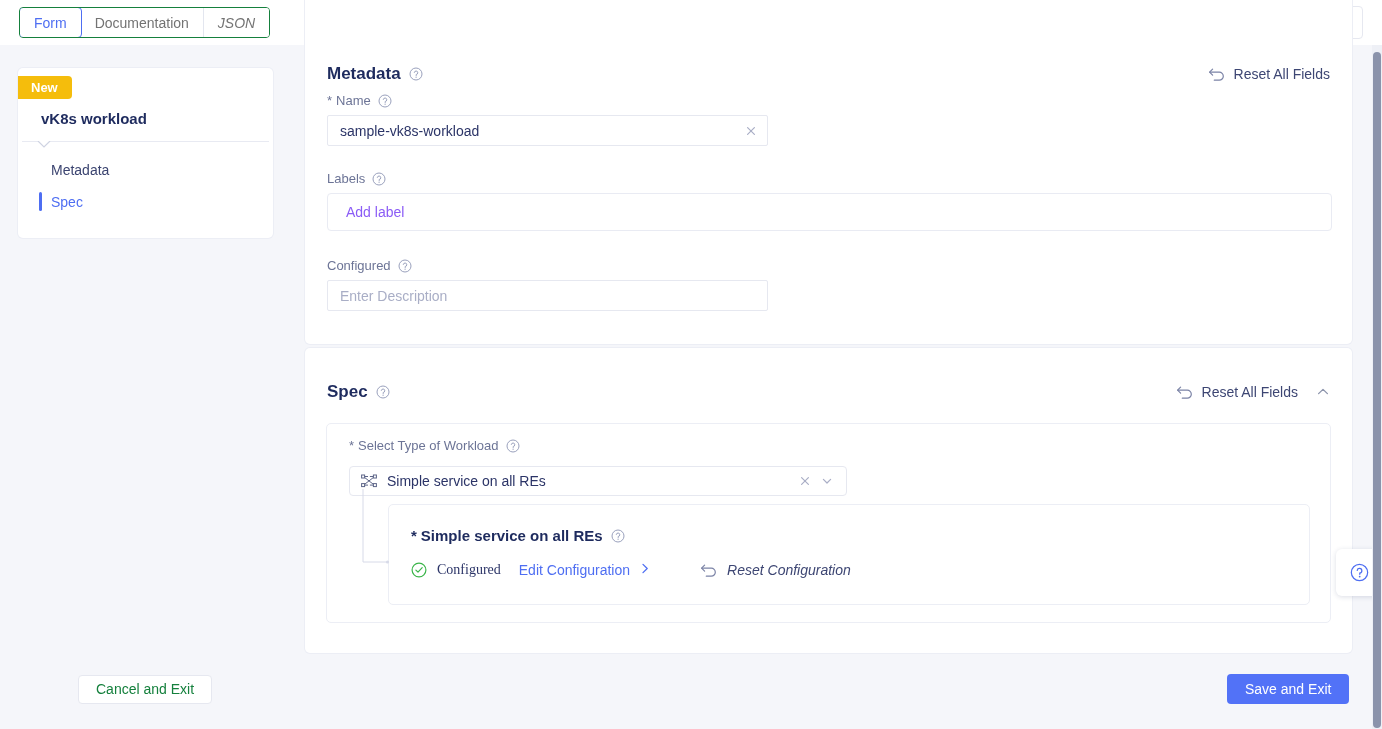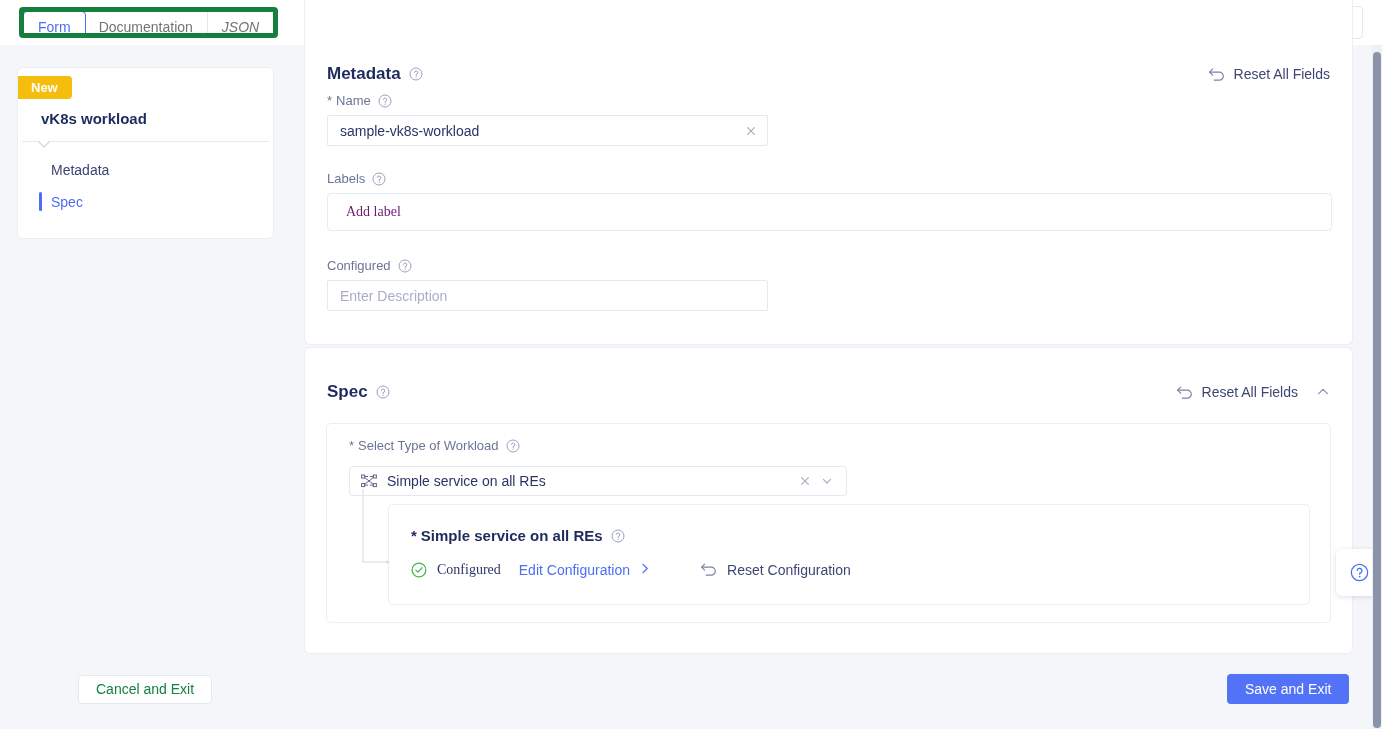--- a/index.html
+++ b/index.html
@@ -13,21 +13,21 @@
   .app { position: relative; width: 1382px; height: 729px; }
 
   
   .topbar {
     position: absolute; top: 0; left: 0; width: 1382px; height: 45px;
     background: #ffffff;
   }
   .tabgroup {
     position: absolute; top: 7px; left: 19px;
     display: flex; height: 31px;
-    border: 5px solid #15803d; border-radius: 4px; background: #fff;
+    border: 1px solid #15803d; border-radius: 4px; background: #fff;
     overflow: hidden;
   }
   .tab {
     display: flex; align-items: center; justify-content: center;
     padding: 0 14px; font-size: 14px; color: #737373;
     border-right: 1px solid #e3e6ef; cursor: pointer; background: #fff;
     height: 29px;
   }
   .tab:last-child { border-right: none; font-style: italic; }
   .tab.active {
@@ -128,21 +128,21 @@
     flex: 1; border: none; outline: none; background: transparent;
     font-size: 14px; color: #2b3467; font-family: "Liberation Sans", sans-serif;
   }
   .input-wrap input::placeholder { color: #a9aec6; }
   .clear-x { cursor: pointer; display:flex; align-items:center; margin-left:6px; }
 
   .label-box {
     height: 38px; border: 1px solid #e9ebf3; border-radius: 4px; background: #fff;
     display: flex; align-items: center; padding-left: 18px;
   }
-  .add-label { font-size: 14px; color: #701a75; cursor: pointer; font-family: Liberation Serif, serif; }
+  .add-label { font-size: 14px; color: #8b5cf6; cursor: pointer; }
 
   
   .spec-panel {
     position: absolute; left: 21px; top: 75px; width: 1005px; height: 200px;
     border: 1px solid #eceef5; border-radius: 5px; background: #fff;
   }
   .select-wrap {
     position: absolute; left: 22px; top: 42px; width: 498px; height: 30px;
     border: 1px solid #e6e8f0; border-radius: 4px; background: #fff;
     display: flex; align-items: center; padding: 0 8px 0 11px;
@@ -167,21 +167,21 @@
     display: flex; align-items: center;
   }
   .check-ico { width: 16px; height: 16px; display: block; margin-right: 10px; }
   .configured { font-size: 14px; color: #2b3467; margin-right: 18px; font-family: Liberation Serif, serif; }
   .edit-conf {
     font-size: 14px; color: #4e6ef2; cursor: pointer;
     display: flex; align-items: center; gap: 9px; margin-right: 49px;
   }
   .reset-conf {
     font-size: 14px; color: #3d4673; cursor: pointer;
-    display: flex; align-items: flex-start; gap: 10px;
+    display: flex; align-items: center; gap: 10px; font-style: italic;
   }
 
   
   .footer {
     position: absolute; left: 0; bottom: 0; width: 1382px; height: 70px;
     background: #f5f6fa;
   }
   .btn-cancel {
     position: absolute; left: 78px; top: 16px;
     padding: 0 17px; height: 29px; line-height: 27px;

